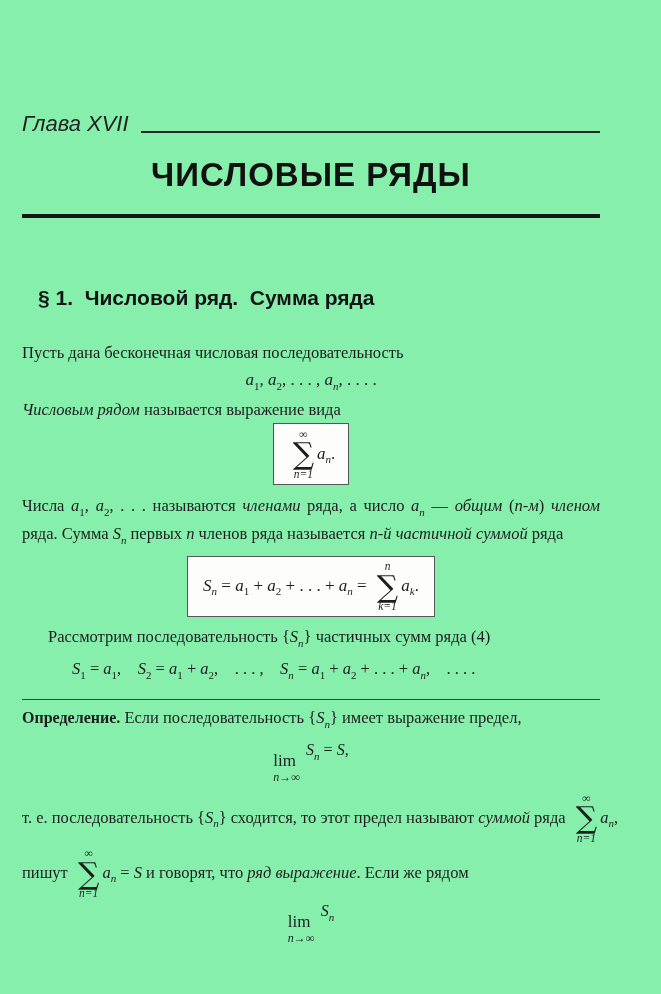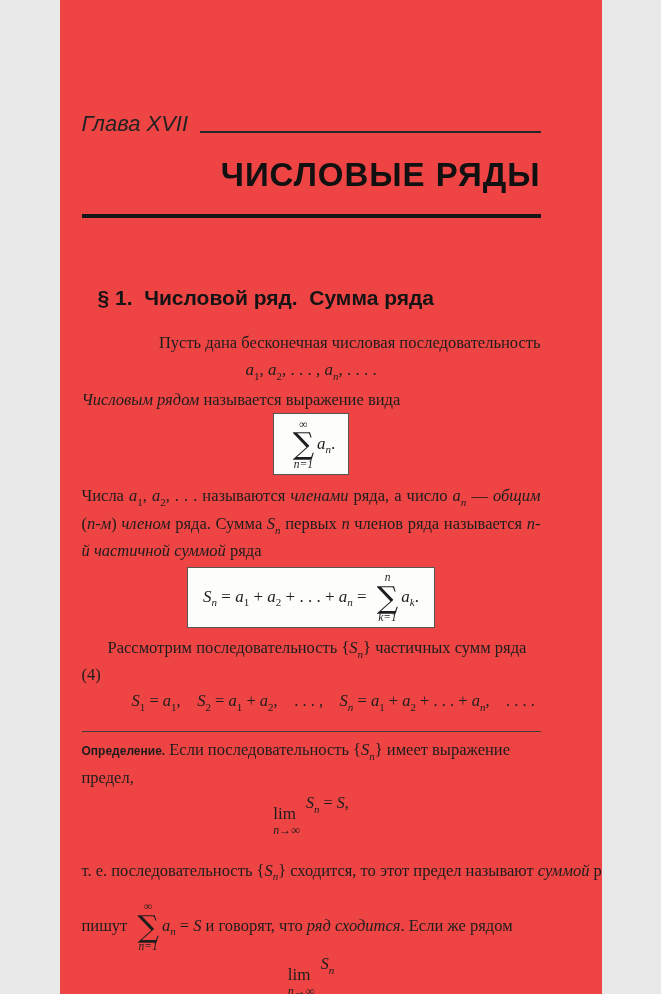--- a/index.html
+++ b/index.html
@@ -1,47 +1,47 @@
 <!DOCTYPE html>
 <html lang="ru"><head>
 <meta charset="utf-8">
 <style>
   html,body{margin:0;padding:0;background:#e8e8e8;}
   .page{
     position:relative;
-    width:542px;height:994px;
+    width:661px;height:994px;
     margin:0 auto;
-    background:#ef4444;
+    background:#86efac;
     box-sizing:border-box;
     padding:112px 61px 17px 22px;
     overflow:hidden;
     font-family:"Liberation Serif","DejaVu Serif",serif;
     color:#1d1d1d;
   }
   
   .chapter-row{display:flex;align-items:flex-end;height:24px;}
   .chapter-label{
     font-family:"Liberation Sans","DejaVu Sans",sans-serif;
     font-style:italic;font-size:22px;line-height:24px;white-space:pre;color:#222;
   }
   .chapter-rule{flex:1;height:2px;background:#262626;margin:0 0 3px 12px;}
   .book-title{
-    margin:21px 0 0;text-align:right;
+    margin:21px 0 0;text-align:center;
     font-family:"Liberation Sans","DejaVu Sans",sans-serif;
     font-weight:bold;font-size:33px;line-height:35px;letter-spacing:1px;color:#111;
   }
   .thick-rule{height:4px;background:#161616;margin-top:22px;}
   .section-heading{
     margin:68px 16px 0;
     font-family:"Liberation Sans","DejaVu Sans",sans-serif;
     font-weight:bold;font-size:21px;line-height:24px;color:#141414;white-space:pre;
   }
   
   p{margin:0;font-size:16.5px;line-height:21px;}
-  .p-intro{margin-top:22px;text-align:right;}
+  .p-intro{margin-top:32px;}
   .math-center{text-align:center;}
   .m-seq{margin-top:7px;font-size:17px;}
   .p-seriesdef{margin-top:7px;}
   .eq-row{position:relative;text-align:center;margin-top:4px;}
   .boxed{
     display:inline-block;border:1.5px solid #565656;
     padding:2px 12px 3px;font-size:17px;line-height:22px;background:#fdfdfc;
   }
   .eqno{position:absolute;right:0;top:5px;font-size:16.5px;}
   .p-shorter{margin-top:7px;}
@@ -53,21 +53,21 @@
   .p-consider{margin-top:9px;text-indent:26px;}
   .m-slist{margin-top:5px;margin-left:50px;font-size:16.5px;line-height:22px;}
   .thin-rule{height:1.5px;background:#3e3e3e;margin-top:13px;}
   .p-def{margin-top:7px;}
   .m-limeq{margin-top:6px;padding-bottom:6px;}
   .p-tall{margin-top:4px;white-space:nowrap;}
   .m-lim{margin-top:2px;padding-bottom:4px;}
   
   .sg-i{font-style:italic;}
   .sg-em{font-style:italic;}
-  .sg-b{font-family:Liberation Sans, sans-serif;font-weight:bold;font-size:12px;}
+  .sg-b{font-family:Liberation Serif, serif;font-weight:bold;font-size:16px;}
   .sg-sub{font-size:11px;vertical-align:-4.5px;}
   .sg-subi{font-style:italic;}
   
   .bigsum{
     display:inline-flex;flex-direction:column;align-items:center;
     vertical-align:middle;line-height:1;margin:0 3px 0 6px;
   }
   .sum-upper{font-size:11.5px;font-style:italic;line-height:1;margin-bottom:1px;}
   .sum-sigma{font-size:30px;line-height:.85;font-family:"DejaVu Serif","DejaVu Sans",serif;}
   .sum-lower{font-size:11.5px;font-style:italic;line-height:1;margin-top:2px;}
@@ -134,20 +134,20 @@
   <p class="p-tall"><span class="sg-t">т. е.  последовательность {</span><span class="sg-i">S</span><span class="sg-sub sg-subi">n</span><span class="sg-t">} сходится, то этот предел называют </span><span class="sg-em">суммой</span><span class="sg-t"> ряда </span><span class="bigsum">
         <span class="sum-upper">∞</span>
         <span class="sum-sigma">∑</span>
         <span class="sum-lower">n=1</span>
       </span><span class="sg-i">a</span><span class="sg-sub sg-subi">n</span><span class="sg-t">,</span></p>
 
   <p class="p-tall"><span class="sg-t">пишут </span><span class="bigsum">
         <span class="sum-upper">∞</span>
         <span class="sum-sigma">∑</span>
         <span class="sum-lower">n=1</span>
-      </span><span class="sg-i">a</span><span class="sg-sub sg-subi">n</span><span class="sg-t"> = </span><span class="sg-i">S</span><span class="sg-t"> и говорят, что </span><span class="sg-em">ряд сходится</span><span class="sg-t">. Если же рядом</span></p>
+      </span><span class="sg-i">a</span><span class="sg-sub sg-subi">n</span><span class="sg-t"> = </span><span class="sg-i">S</span><span class="sg-t"> и говорят, что </span><span class="sg-em">ряд выражение</span><span class="sg-t">. Если же рядом</span></p>
 
   <div class="math-center m-lim"><span class="limblk">
         <span class="lim-top">lim</span>
         <span class="lim-under">n→∞</span>
       </span><span class="sg-t"> </span><span class="sg-i">S</span><span class="sg-sub sg-subi">n</span></div>
 
 </div>
 
 </body></html>

